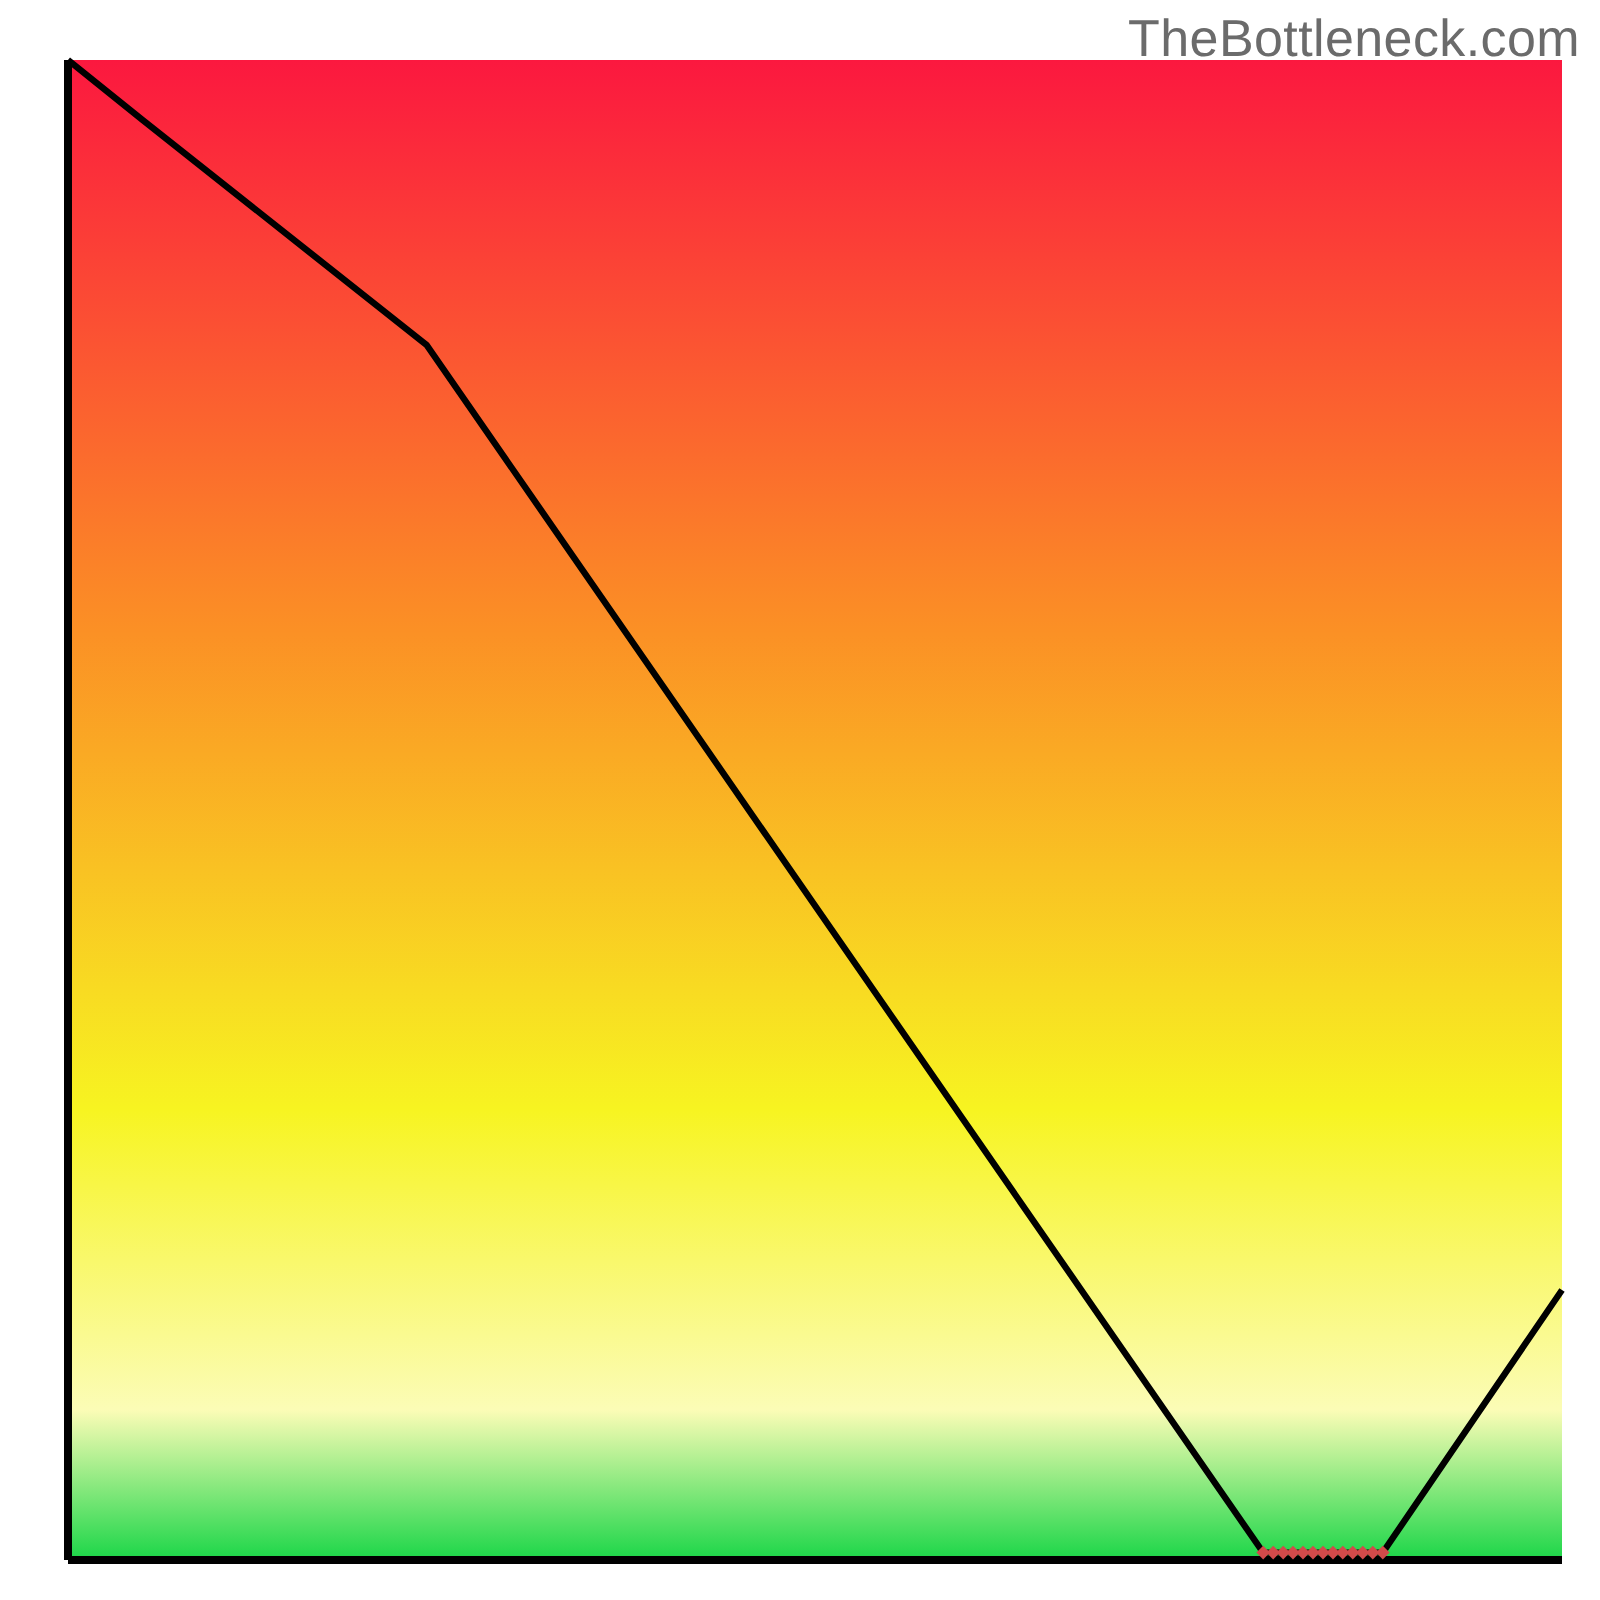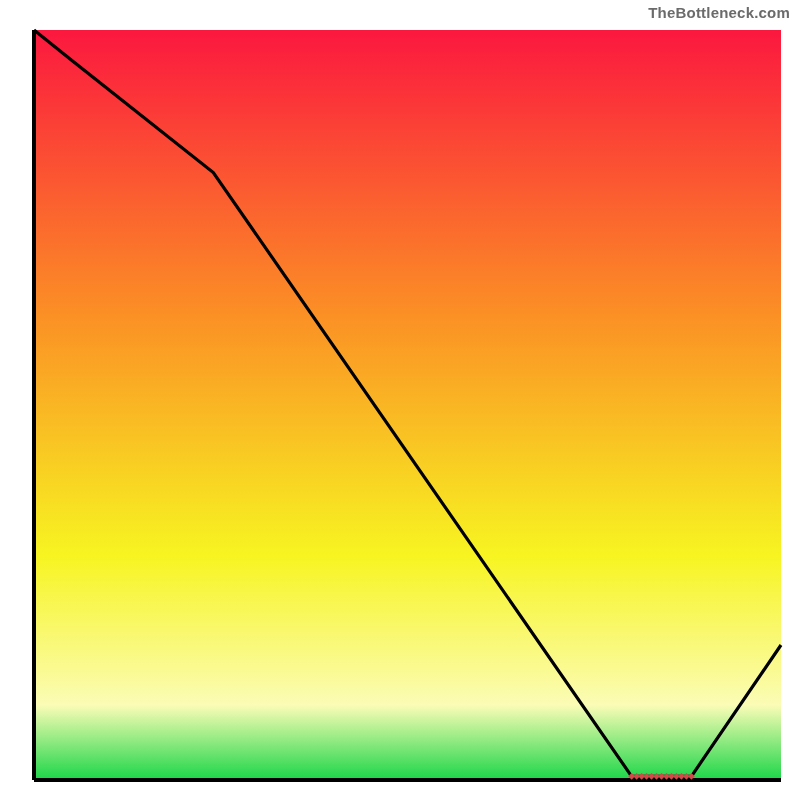--- a/index.html
+++ b/index.html
@@ -12,22 +12,22 @@
   }
   .frame {
     position: relative;
     width: 800px;
     height: 800px;
   }
   .attribution {
     position: absolute;
     top: 4px;
     right: 10px;
-    font-size: 15px;
-    font-weight: 700;
+    font-size: 26px;
+    font-weight: 400;
     color: #6b6b6b;
     letter-spacing: 0.2px;
   }
   svg.chart {
     position: absolute;
     left: 0;
     top: 0;
   }
 </style>
 </head>

